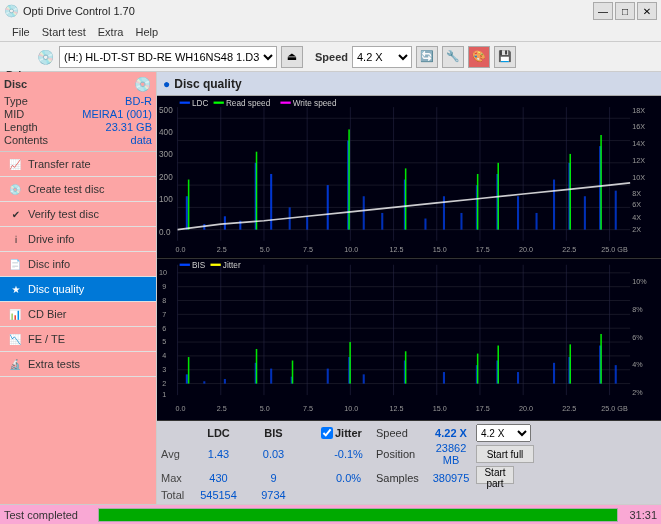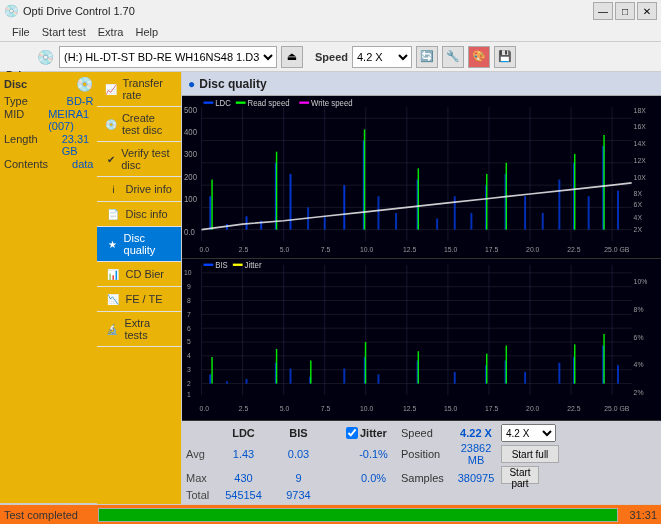--- a/index.html
+++ b/index.html
@@ -21,21 +21,21 @@
     .toolbar-label { font-size: 11px; color: #333; font-weight: bold; margin-top: 36px; }
     .drive-select { height: 22px; font-size: 11px; border: 1px solid #aaa; background: white; min-width: 200px; }
     .toolbar-icon-btn { width: 22px; height: 22px; border: 1px solid #aaa; background: #e1e1e1; cursor: pointer; display: flex; align-items: center; justify-content: center; font-size: 11px; }
     .speed-label { font-size: 11px; color: #333; font-weight: bold; margin-left: 8px; }
     .speed-select { height: 22px; font-size: 11px; border: 1px solid #aaa; background: white; width: 60px; }
     
     
     .main-content { display: flex; height: calc(524px - 76px); }
     
     
-    .left-panel { width: 182px; background: #eab308; border-right: 1px solid #ccc; display: flex; flex-direction: row; flex-shrink: 0; }
+    .left-panel { width: 157px; background: #fca5a5; border-right: 1px solid #ccc; display: flex; flex-direction: column; flex-shrink: 0; }
     
     
     .disc-section { padding: 4px; border-bottom: 1px solid #ccc; }
     .disc-header { display: flex; align-items: center; justify-content: space-between; margin-bottom: 3px; }
     .disc-title { font-weight: bold; font-size: 11px; color: #333; }
     .disc-icon { font-size: 14px; color: #555; }
     .disc-row { display: flex; justify-content: space-between; margin-bottom: 1px; }
     .disc-row-label { font-size: 11px; color: #333; }
     .disc-row-value { font-size: 11px; color: #0055cc; padding-left: 24px; }
     .label-row { display: flex; align-items: center; gap: 2px; margin-top: 2px; }
@@ -124,21 +124,21 @@
         <div class="disc-header">
           <span class="disc-title">Disc</span>
           <span class="disc-icon">💿</span>
         </div>
         <div class="disc-row">
           <span class="disc-row-label">Type</span>
           <span class="disc-row-value">BD-R</span>
         </div>
         <div class="disc-row">
           <span class="disc-row-label">MID</span>
-          <span class="disc-row-value">MEIRA1 (007)</span>
+          <span class="disc-row-value">MEIRA1 (001)</span>
         </div>
         <div class="disc-row">
           <span class="disc-row-label">Length</span>
           <span class="disc-row-value">23.31 GB</span>
         </div>
         <div class="disc-row">
           <span class="disc-row-label">Contents</span>
           <span class="disc-row-value">data</span>
         </div>
       </div>
@@ -450,21 +450,21 @@
             </tr>
           </tbody>
             </table>
         </div>
       </div>
 
     </div>
 
   </div>
 
-  <div class="progress-area" style="height:20px; display:flex; padding:0 4px; background:#f97316; border-top:1px solid #ccc; gap:4px;">
+  <div class="progress-area" style="height:20px; display:flex; padding:0 4px; background:#f9a8d4; border-top:1px solid #ccc; gap:4px;">
     <span class="status-text" style="min-width:90px; font-size:11px;">Test completed</span>
     <div class="progress-bar-outer" style="flex:1; height:14px; border:1px solid #aaa; background:white; position:relative;">
       <div class="progress-bar-inner" style="height:100%; background:#00aa00; width:100%;"></div>
     </div>
     <span style="font-size:11px; min-width:35px; text-align:right; color:#333;">31:31</span>
   </div>
 
 </div>
 
 </body></html>

